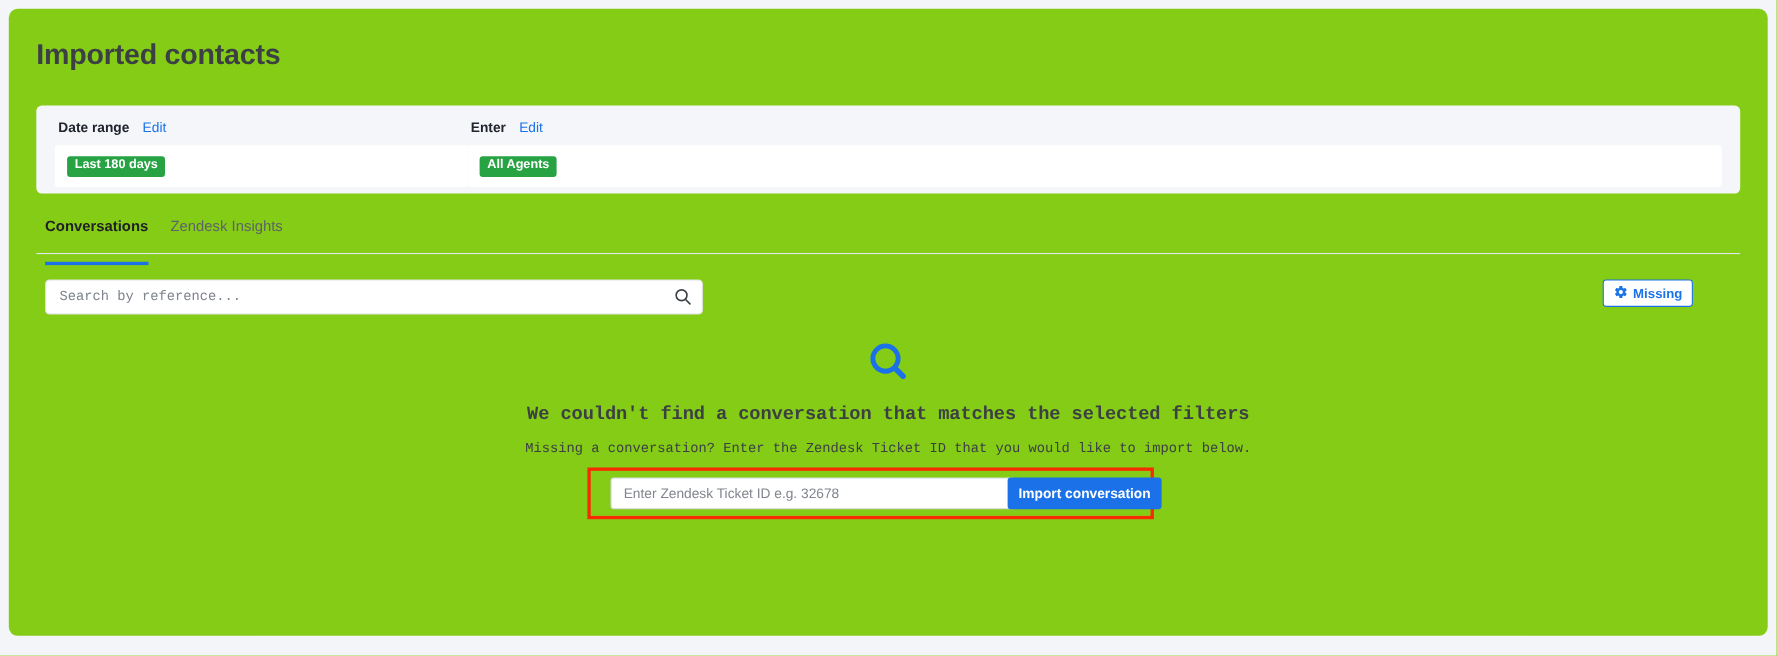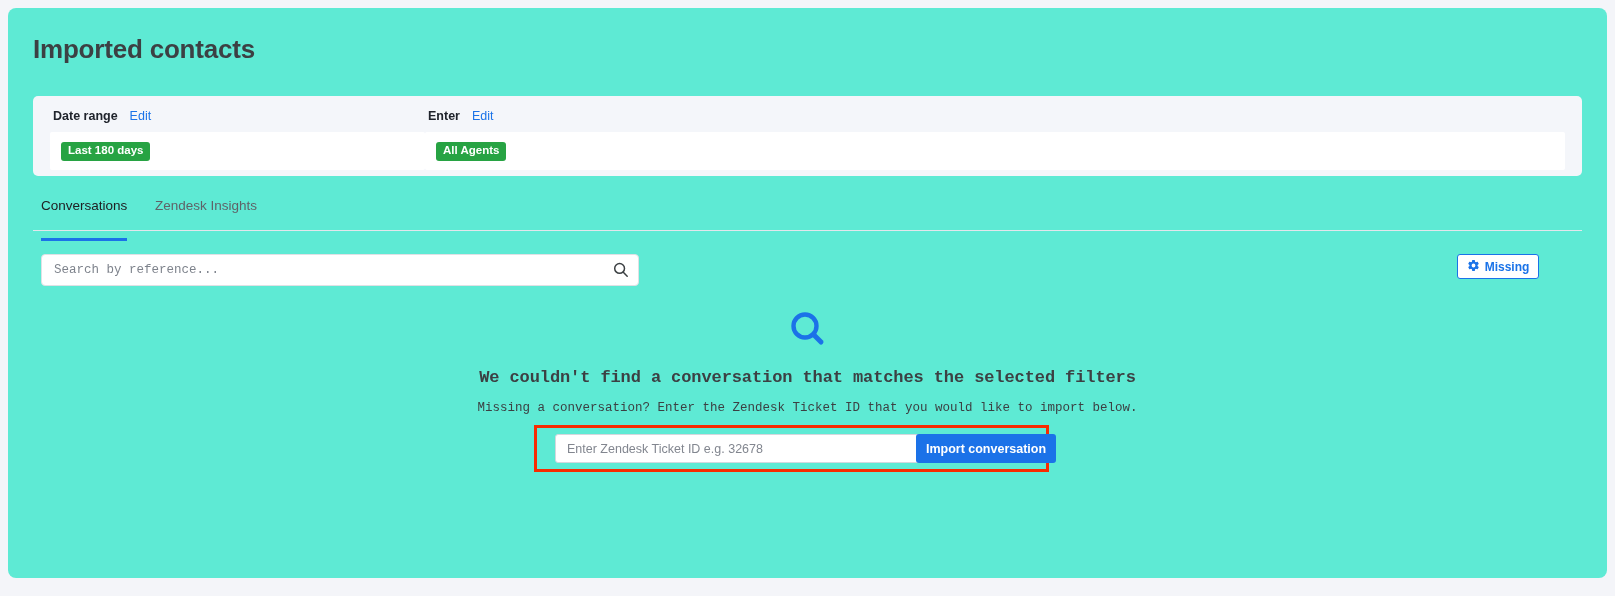--- a/index.html
+++ b/index.html
@@ -15,21 +15,21 @@
     overflow: hidden;
   }
 
   
   .page-card {
     position: absolute;
     left: 8px;
     top: 8px;
     width: 1599px;
     height: 570px;
-    background: #5eead4;
+    background: #84cc16;
     border-radius: 8px;
     box-sizing: border-box;
   }
 
   
   .page-title {
     position: absolute;
     left: 25px;
     top: 26px;
     font-size: 26px;
@@ -112,21 +112,21 @@
     top: 0;
     height: 31px;
     font-size: 13.5px;
     color: #5f6368;
     cursor: pointer;
     white-space: nowrap;
     padding-bottom: 9px;
   }
   .tab.active {
     color: #202124;
-    font-weight: normal;
+    font-weight: bold;
     border-bottom: 3px solid #1b72e8;
   }
   .tab-conversations { left: 8px; }
   .tab-insights { left: 122px; }
 
   
   .search-wrap {
     position: absolute;
     left: 33px;
     top: 246px;

